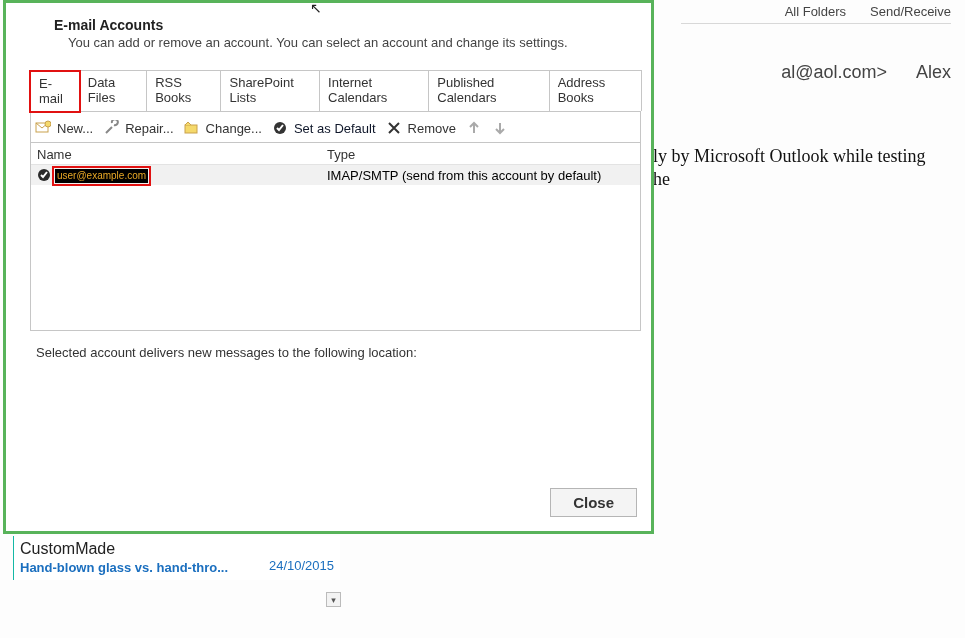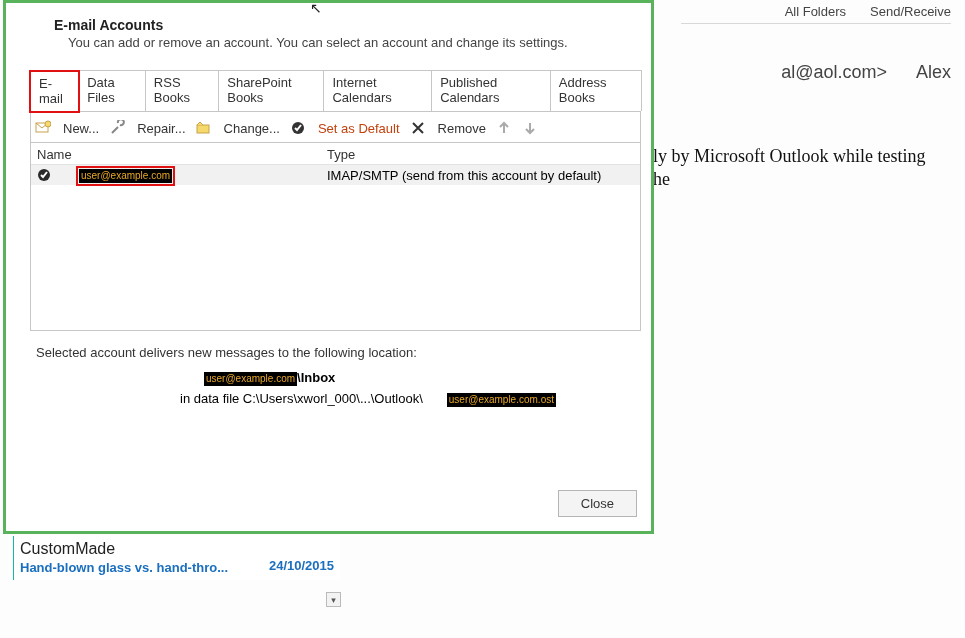--- a/index.html
+++ b/index.html
@@ -6,58 +6,58 @@
   body { background: #fdfdfd; width: 965px; height: 638px; overflow: hidden; position: relative; }
 
   
   .bg-top-right { position: absolute; top: 0; right: 14px; width: 270px; font-size: 13px; color: #444; }
   .bg-tr-row { display: flex; justify-content: flex-end; gap: 24px; padding: 4px 0; border-bottom: 1px solid #d8d8d8; }
   .bg-tr-email { padding: 38px 0 8px 0; color: #444; text-align: right; font-size: 18px; }
   .bg-tr-body { position: absolute; top: 145px; left: 648px; right: 20px; font-size: 18px; color: #111; font-family: "Times New Roman", serif; line-height: 1.3; }
   .bg-list { position: absolute; left: 13px; top: 536px; width: 327px; border-left: 1px solid #14b8a6; background: #fff; padding: 4px 6px; }
   .bg-list-title { color: #222; font-size: 16px; }
   .bg-list-sub { color: #1b6fbf; font-size: 13px; font-weight: 600; }
-  .bg-list-date { float: right; color: #1b6fbf; font-size: 13px; font-weight: 700; }
+  .bg-list-date { float: right; color: #1b6fbf; font-size: 13px; font-weight: 400; }
   .bg-dropdown-arrow { position: absolute; left: 326px; top: 592px; width: 15px; height: 15px; border: 1px solid #bbb; background: #f3f3f3; display:flex; align-items:center; justify-content:center; font-size:9px; color:#555;}
 
   
   .dialog-frame { position: absolute; left: 3px; top: 0; width: 651px; height: 534px; border: 3px solid #58b35a; background: #fff; }
   .dialog-inner { padding: 6px 10px 10px 24px; height: 100%; display:flex; flex-direction:column;}
   .dlg-title { font-weight: 600; font-size: 14px; color: #222; padding: 8px 0 2px 24px; }
   .dlg-sub { font-size: 13px; color: #444; padding: 0 0 20px 38px; }
 
   
   .tabs { display: flex; border-bottom: 1px solid #c6c6c6; font-size: 13px; }
   .tab { padding: 4px 8px 6px 8px; border: 1px solid #c6c6c6; border-bottom: none; margin-right: -1px; background: #fff; cursor: pointer; color:#333;}
   .tab.active { background: #fff; position: relative; top: 1px; }
   .tab.email-highlight { outline: 2px solid #e11111; outline-offset: -1px; }
 
   
   .toolbar { display: flex; align-items: center; gap: 10px; padding: 8px 4px 6px 4px; border: 1px solid #c6c6c6; border-top: none; font-size: 13px; color:#333; }
-  .tb-btn { display: inline-flex; align-items: center; gap: 12px; cursor: pointer; }
-  .tb-btn.disabled { color: #c2410c; cursor: default; }
+  .tb-btn { display: inline-flex; align-items: center; gap: 6px; cursor: pointer; }
+  .tb-btn.disabled { color: #0f172a; cursor: default; }
   .ic { width: 16px; height: 16px; display: inline-block; }
 
   
   .lb-wrap { border: 1px solid #c6c6c6; border-top:none; height: 188px; background:#fff; }
   .lb-head { display: flex; font-size: 13px; color:#333; padding: 4px 6px 2px 6px; border-bottom: 1px solid #e3e3e3; }
   .lb-col-name { width: 290px; }
   .lb-row { display: flex; align-items: center; font-size: 13px; padding: 2px 6px; background: #f1f1f1; }
   .lb-check { width: 14px; height:14px; margin-right: 4px; }
-  .blackbox { background:#000; color:#e8a826; font-size:10px; padding:1px 2px; display:inline-block; line-height:12px;margin-left:24px;}
+  .blackbox { background:#000; color:#e8a826; font-size:10px; padding:1px 2px; display:inline-block; line-height:12px;}
   .blackbox.acct { outline:2px solid #e11111; outline-offset:1px;}
 
   
   .deliver-text { font-size: 13px; color:#333; padding: 14px 6px 8px 6px; }
   .deliver-path { font-size: 13px; padding-left: 150px; line-height: 1.6; }
   .deliver-path b { font-weight: 600; }
 
   
   .btn-row { margin-top: auto; display:flex; justify-content:flex-end; padding: 8px 4px 4px 0;}
-  .close-btn { border:1px solid #b5b5b5; background:#f4f4f4; padding: 5px 22px; font-size:13px; cursor:pointer; color:#333;}
+  .close-btn { border:1px solid #b5b5b5; background:#f4f4f4; padding: 5px 22px; font-size:15px; cursor:pointer; color:#333;font-weight:bold;}
 
   .cursor-top { position:absolute; left:304px; top:-3px; font-size:14px; color:#222; }
 </style>
 </head>
 <body>
 
 <div class="bg-top-right">
   <div class="bg-tr-row">
     <span>All Folders</span>
     <span>Send/Receive</span>
@@ -82,21 +82,21 @@
 <div class="dialog-frame">
   <span class="cursor-top">↖</span>
   <div class="dialog-inner">
     <div class="dlg-title">E-mail Accounts</div>
     <div class="dlg-sub">You can add or remove an account. You can select an account and change its settings.</div>
 
     <div class="tabs">
       <div class="tab active email-highlight">E-mail</div>
       <div class="tab">Data Files</div>
       <div class="tab">RSS Books</div>
-      <div class="tab">SharePoint Books</div>
+      <div class="tab">SharePoint Lists</div>
       <div class="tab">Internet Calendars</div>
       <div class="tab">Published Calendars</div>
       <div class="tab">Address Books</div>
     </div>
 
     <div class="toolbar">
       <span class="tb-btn">
         <svg class="ic" viewBox="0 0 16 16">
             <rect x="1" y="3" width="12" height="9" fill="#fff" stroke="#c9a14d"></rect>
             <path d="M1 3 L7 8 L13 3" stroke="#c9a14d" fill="none"></path>
@@ -153,26 +153,18 @@
             <path d="M4 7 L6 9 L10 4" stroke="#fff" fill="none" stroke-width="2"></path>
           </svg>
         <span class="lb-col-name" style="width:272px">
           <span class="blackbox acct">user@example.com</span>
         </span>
         <span>IMAP/SMTP (send from this account by default)</span>
       </div>
     </div>
 
     <div class="deliver-text">Selected account delivers new messages to the following location:</div>
-    <div class="deliver-path">
-      <div>
-        <span class="blackbox">user@example.com</span><b>\Inbox</b>
-      </div>
-      <div>
-        <span>in data file C:\Users\xworl_000\...\Outlook\</span><span class="blackbox">user@example.com.ost</span>
-      </div>
-    </div>
 
     <div class="btn-row">
       <button class="close-btn">Close</button>
     </div>
   </div>
 </div>
 
 </body></html>

